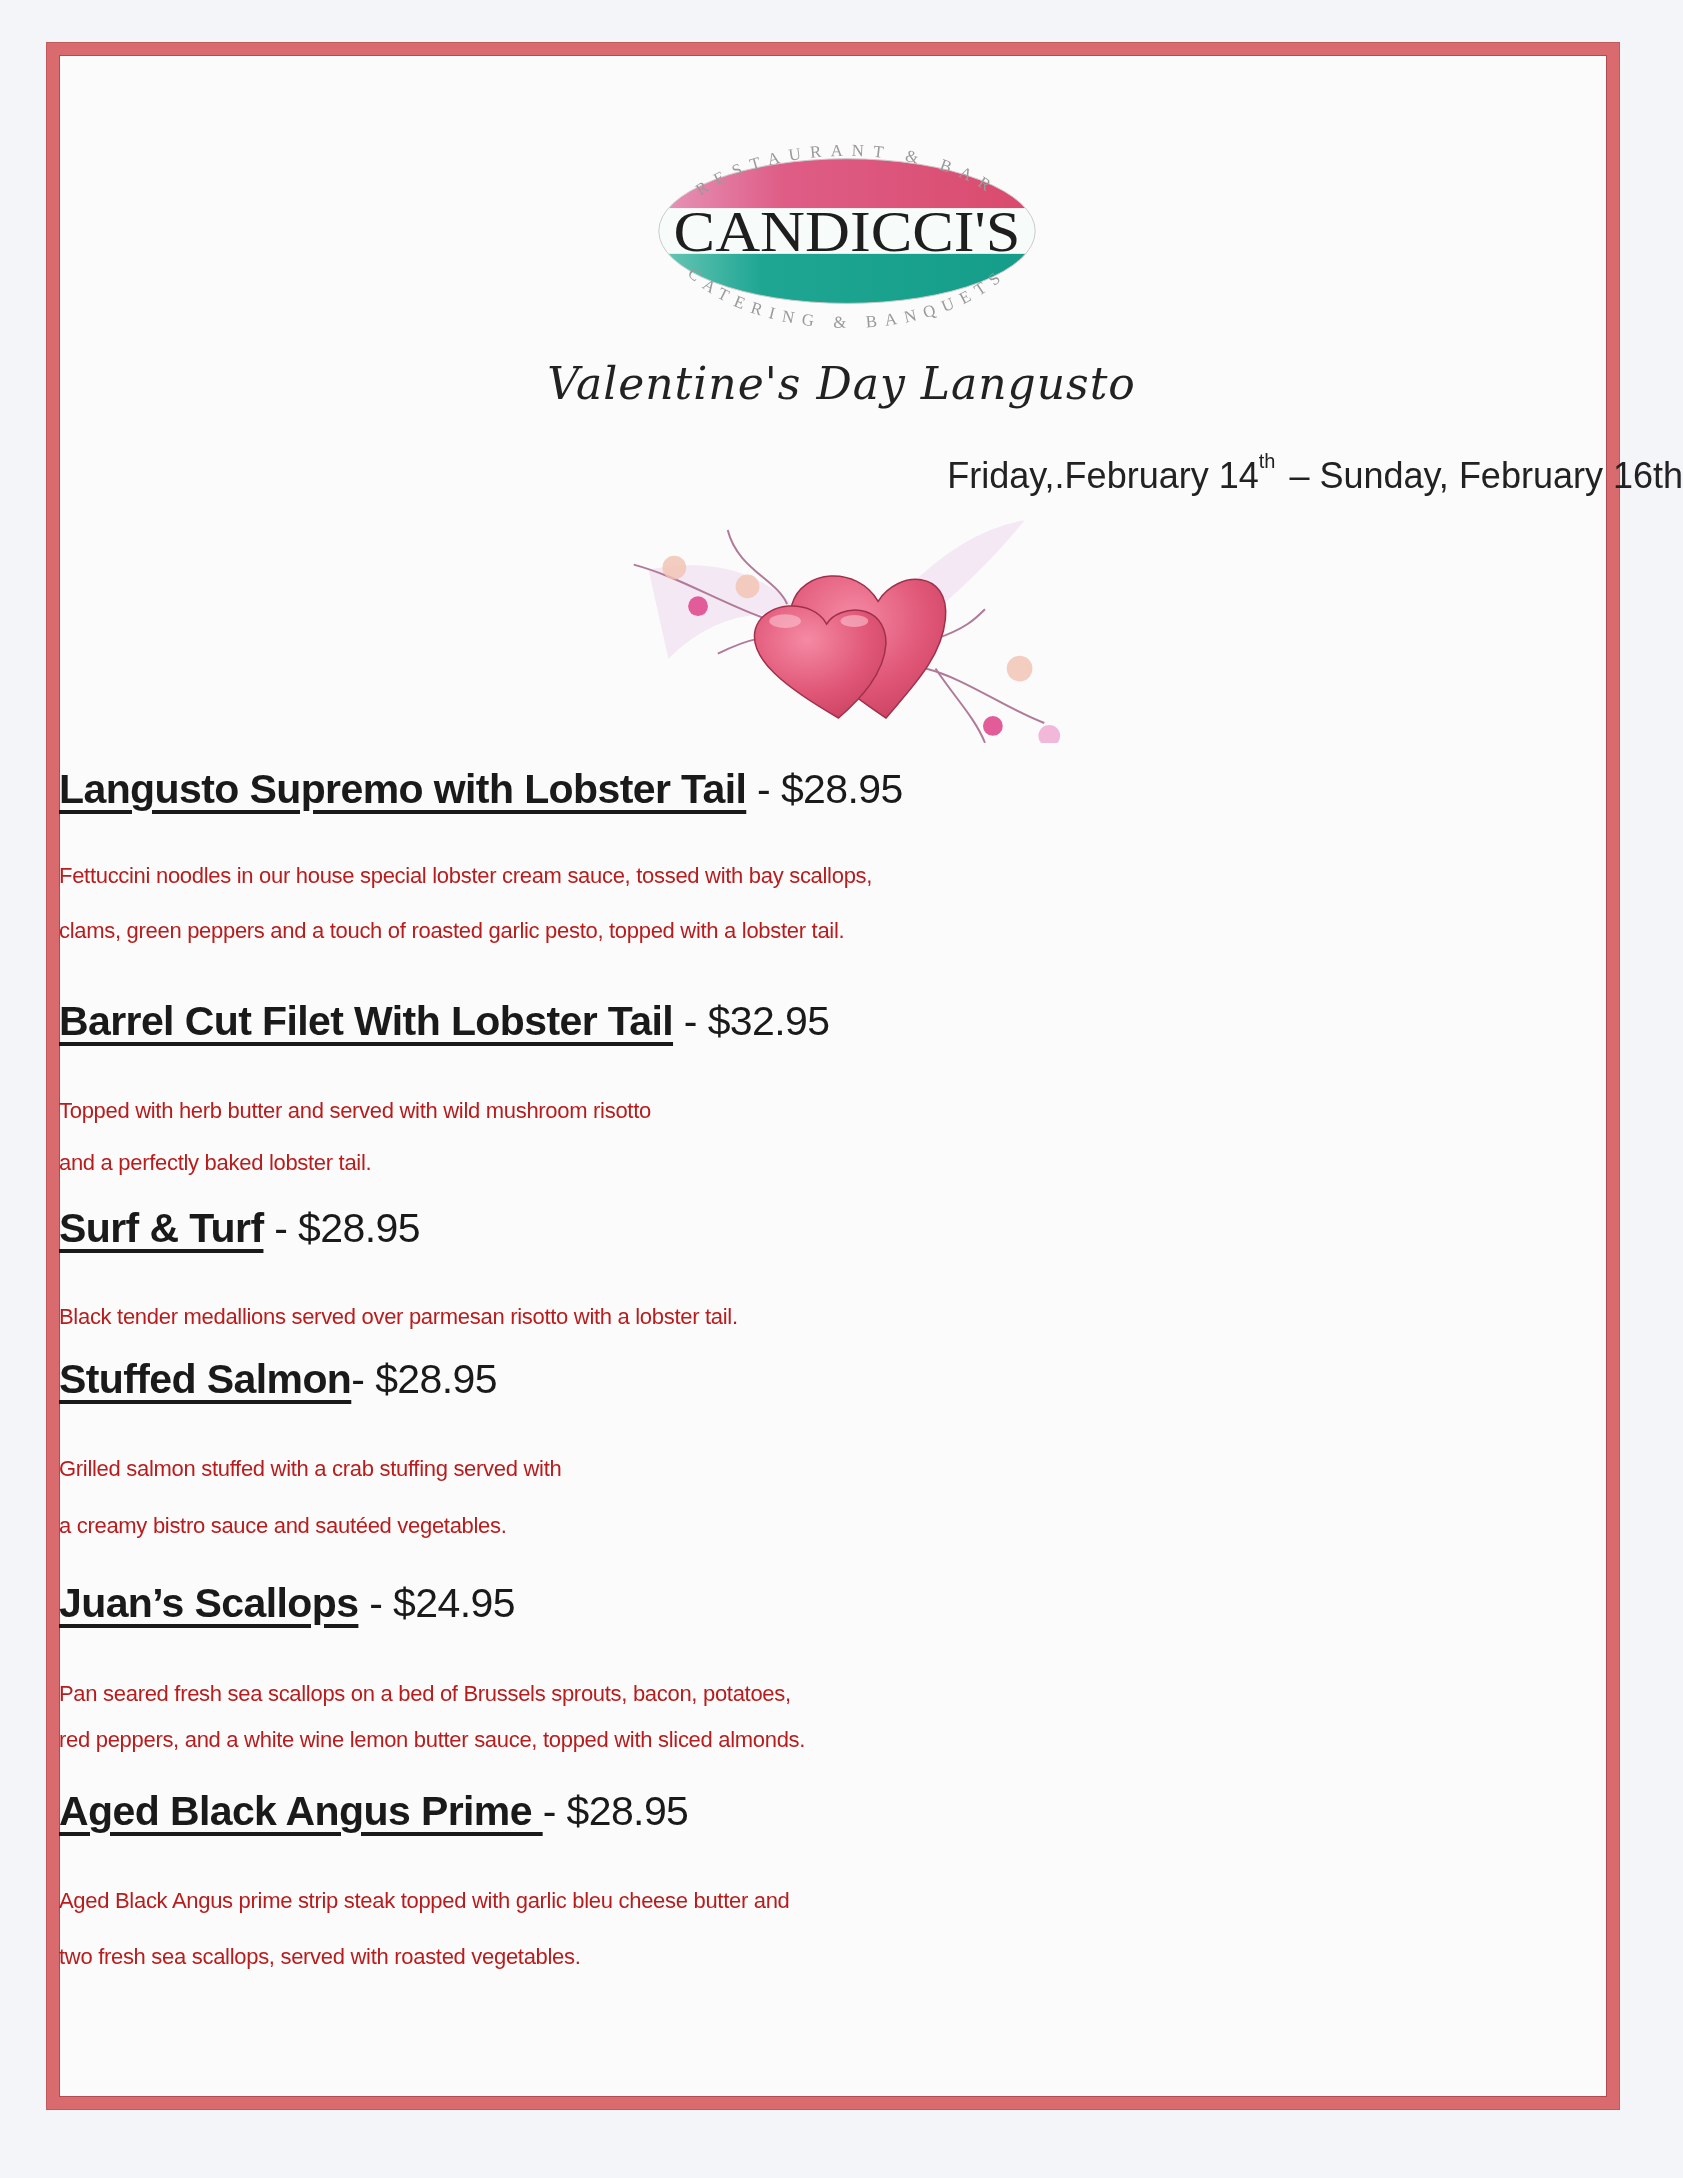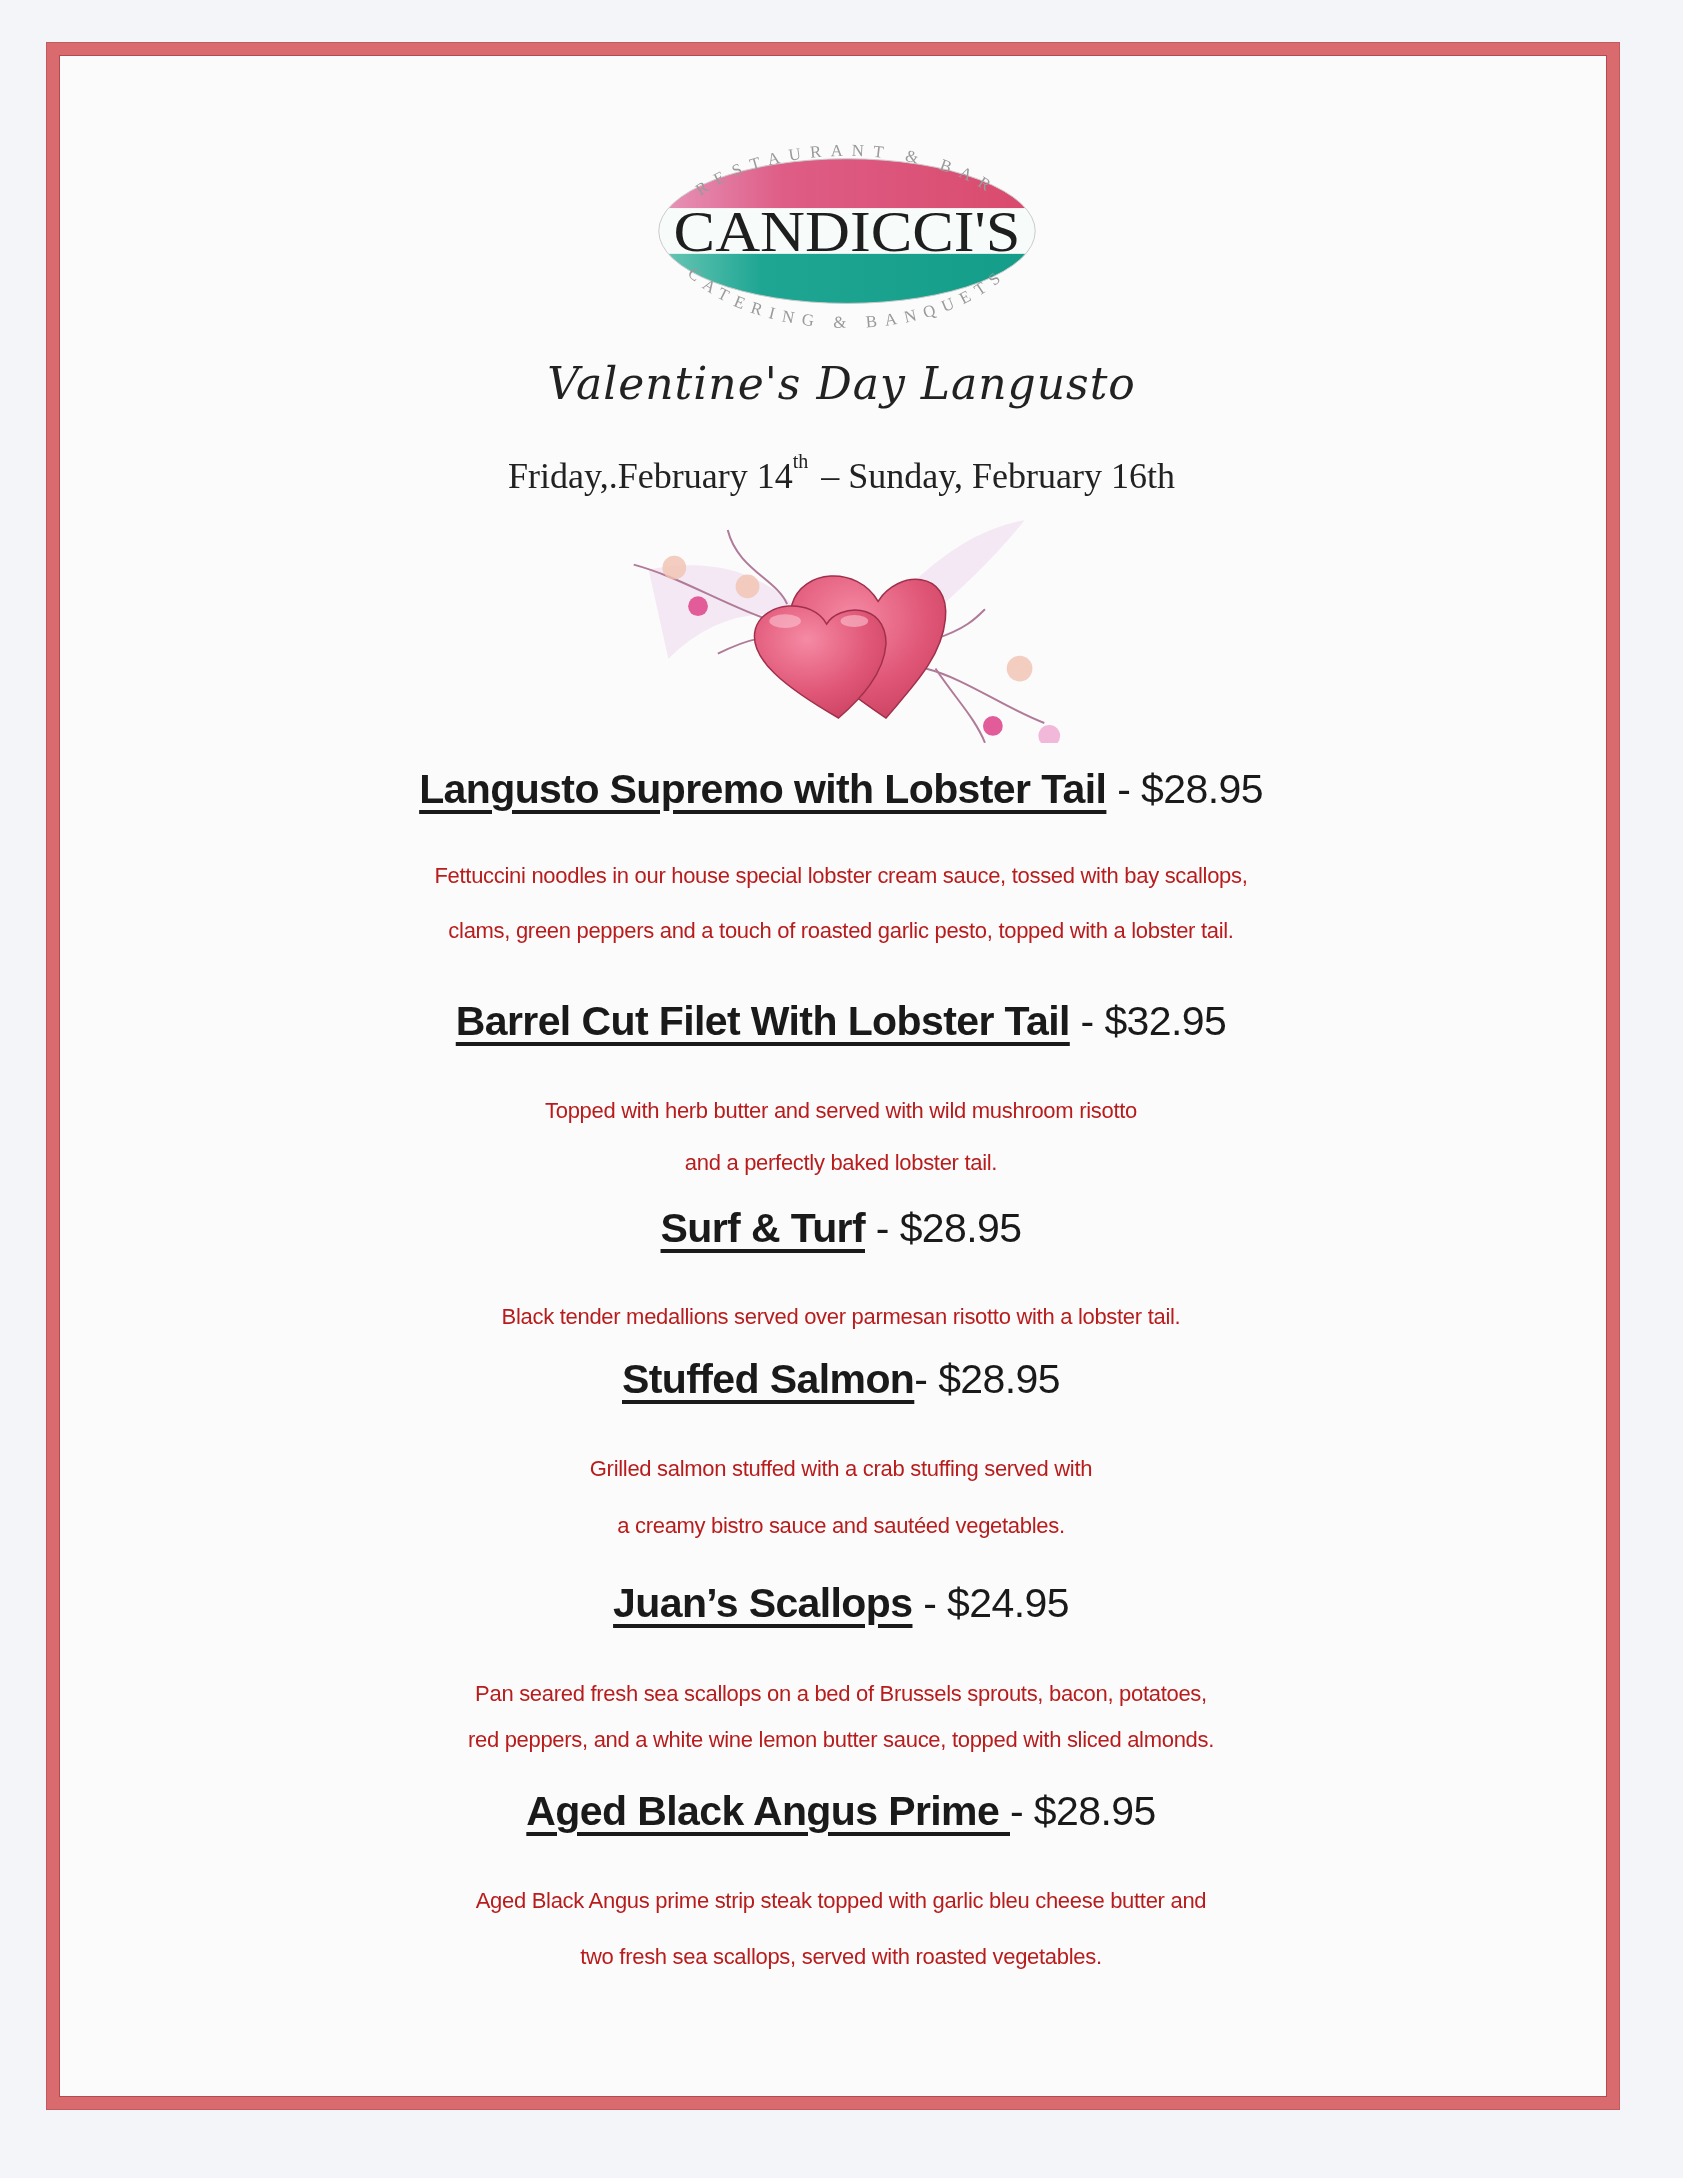--- a/index.html
+++ b/index.html
@@ -15,27 +15,27 @@
     background: #fbfbfc;
     box-shadow: inset 0 0 0 1px #b34a52, 0 0 0 1px #c25a60;
   }
   .logo { position: absolute; left: 634px; top: 124px; width: 426px; height: 228px; }
   .title {
     position: absolute; left: 0; width: 1683px; top: 358px; text-align: center;
     font-family: "DejaVu Serif", serif; font-style: italic; font-size: 44px;
     letter-spacing: 1px; color: #222;
   }
   .dates {
-    position: absolute; left: 0; width: 1683px; top: 450px; text-align: center;
-    font-family: Liberation Serif, serif; font-size: 36px; color: #222;
+    position: absolute; left: 0; width: 1683px; top: 450px; text-align: right;
+    font-family: Liberation Sans, sans-serif; font-size: 36px; color: #222;
   }
   .dates sup { font-size: 20px; vertical-align: 20px; margin-right: 4px; }
   .hearts { position: absolute; left: 609px; top: 510px; width: 465px; height: 233px; }
   .line {
-    position: absolute; left: 59px; width: 1564px; text-align: center;
+    position: absolute; left: 59px; width: 1564px; 
     white-space: nowrap;
   }
   .head { font-size: 41px; line-height: 50px; letter-spacing: -0.6px; }
   .head .name { font-weight: bold; text-decoration: underline; text-decoration-thickness: 4px; text-underline-offset: 7px; }
   .head .price { font-weight: normal; }
   .desc { font-size: 22px; line-height: 44px; letter-spacing: -0.3px; color: #b91c1c; }
 </style>
 </head>
 <body>
 

